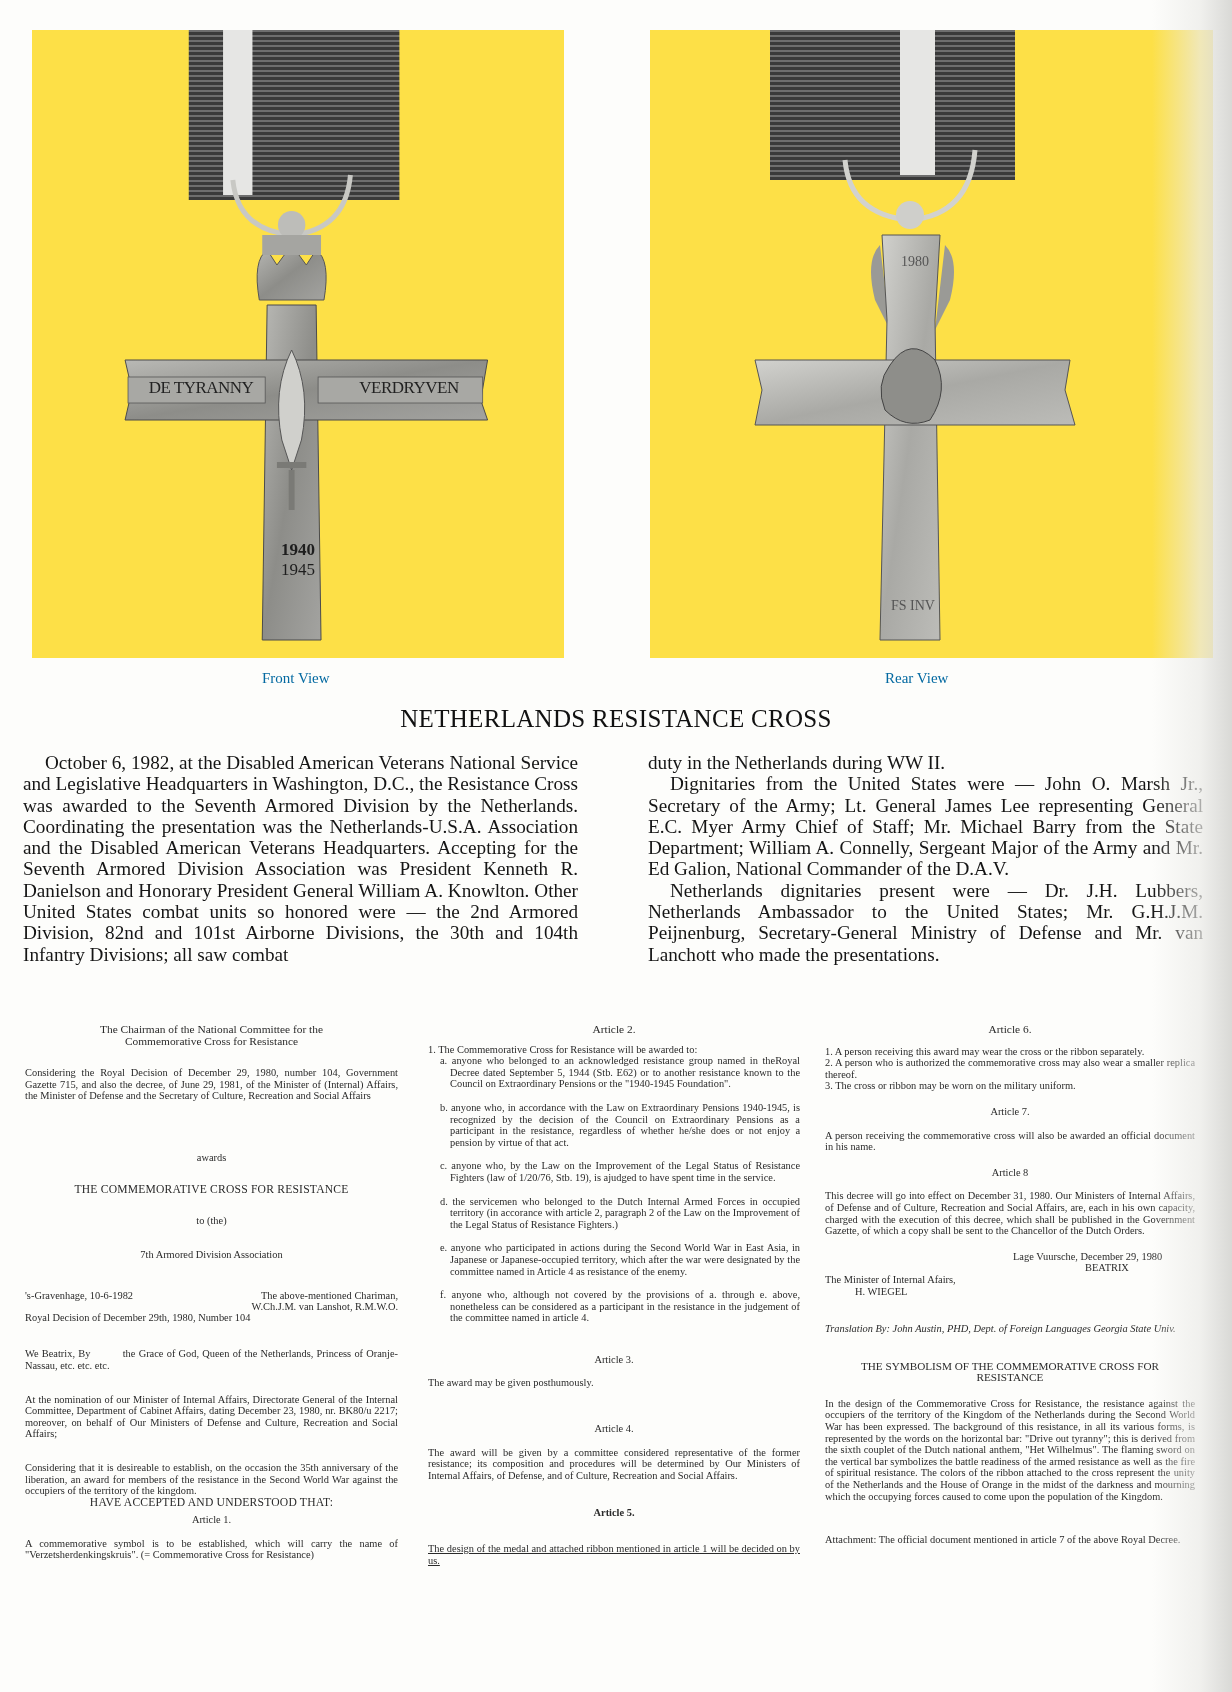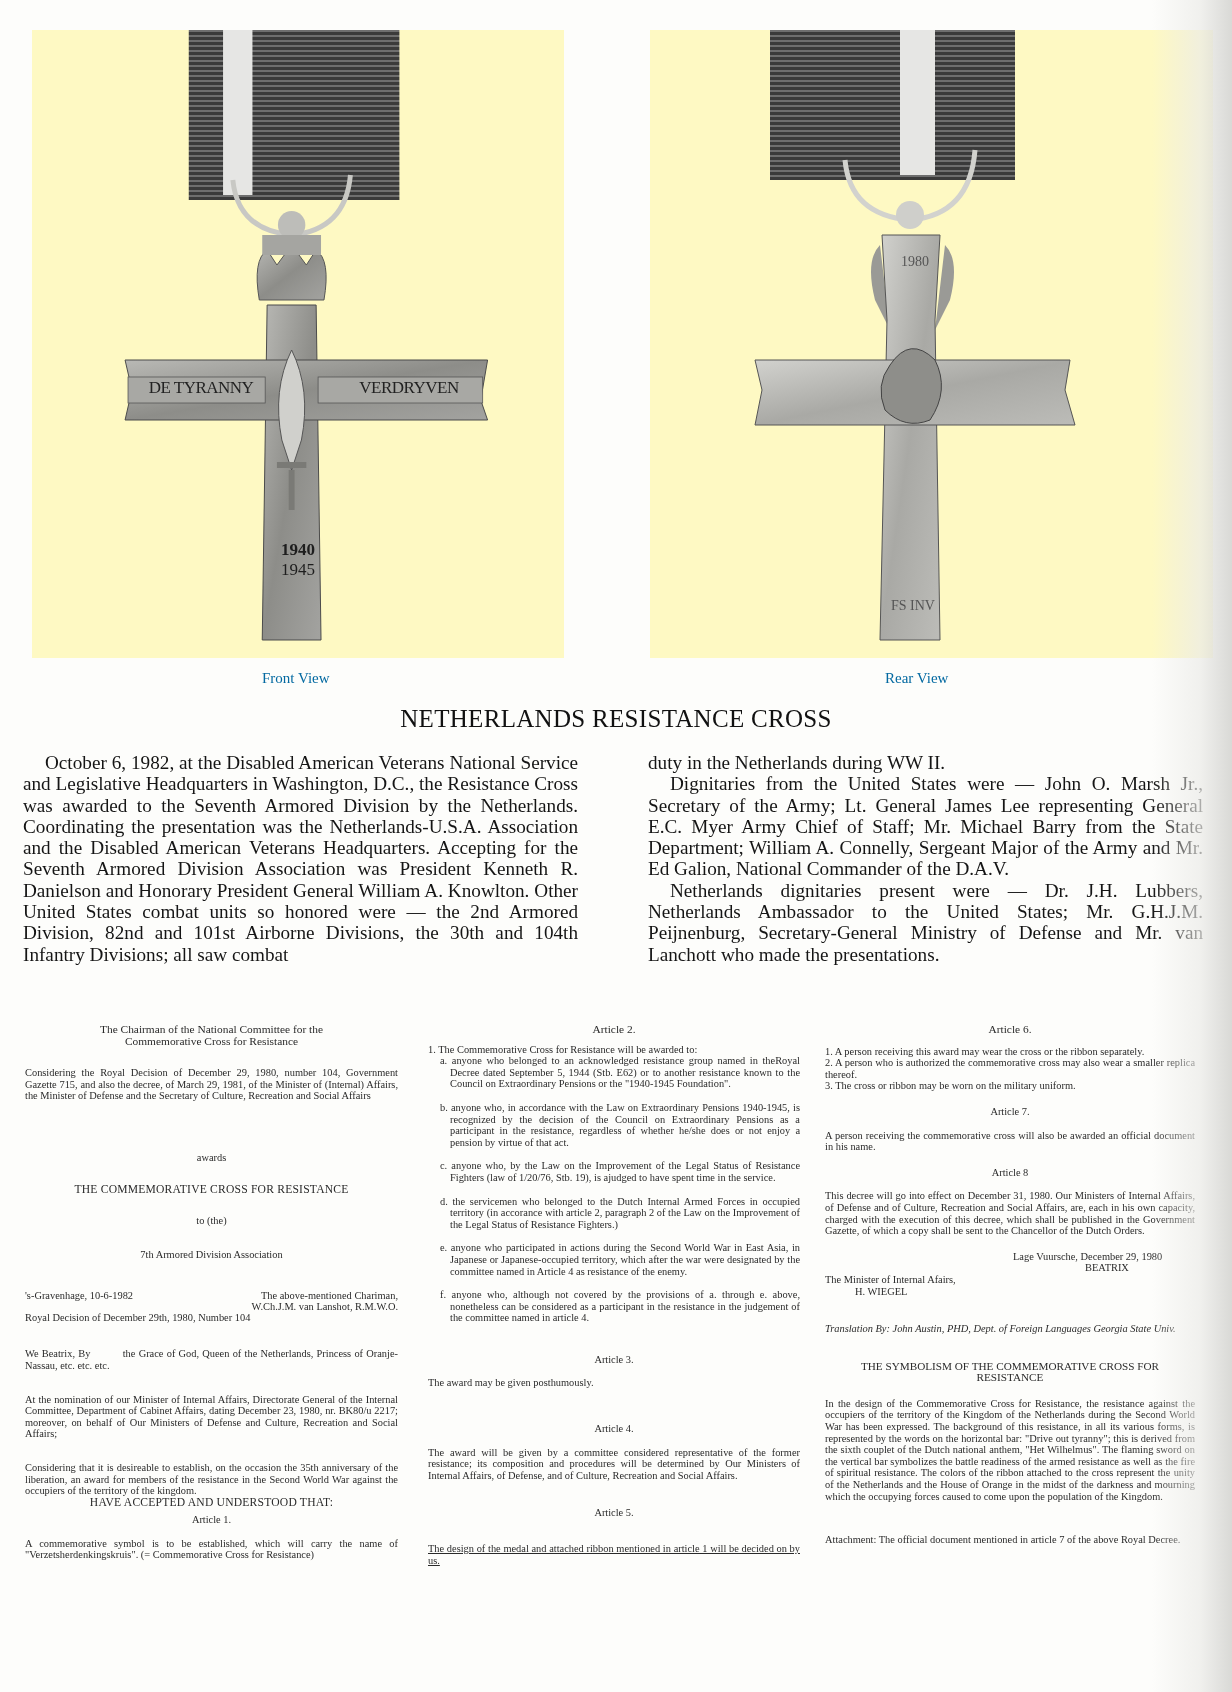--- a/index.html
+++ b/index.html
@@ -1,19 +1,19 @@
 <!DOCTYPE html>
 <html><head>
 <meta charset="utf-8">
 <style>
   * { box-sizing: border-box; margin: 0; padding: 0; }
   html, body { width: 1232px; height: 1692px; background: #fdfdfb; overflow: hidden; }
   body { position: relative; font-family: "Liberation Serif", "DejaVu Serif", serif; color: #1a1a1a; }
 
-  .photo { position: absolute; background: #fef9c3; overflow: hidden; }
+  .photo { position: absolute; background: #fde047; overflow: hidden; }
   .photo svg { width: 100%; height: 100%; display: block; }
   #photo-front { left: 32px; top: 30px; width: 532px; height: 628px; }
   #photo-rear { left: 650px; top: 30px; width: 563px; height: 628px; }
 
   .caption { position: absolute; top: 670px; font-size: 15px; color: #0369a1; }
   #cap-front { left: 262px; }
   #cap-rear { left: 885px; }
 
   #page-title { position: absolute; top: 705px; left: 0; width: 1232px; text-align: center;
     font-size: 25px; letter-spacing: 0.3px; color: #111; }
@@ -116,21 +116,21 @@
   <p class="ind">October 6, 1982, at the Disabled American Veterans National Service and Legislative Headquarters in Washington, D.C., the Resistance Cross was awarded to the Seventh Armored Division by the Netherlands. Coordinating the presentation was the Netherlands-U.S.A. Association and the Disabled American Veterans Headquarters. Accepting for the Seventh Armored Division Association was President Kenneth R. Danielson and Honorary President General William A. Knowlton. Other United States combat units so honored were — the 2nd Armored Division, 82nd and 101st Airborne Divisions, the 30th and 104th Infantry Divisions; all saw combat</p>
 </div>
 <div id="col-right" class="body-col">
   <p>duty in the Netherlands during WW II.</p>
   <p class="ind">Dignitaries from the United States were — John O. Marsh Jr., Secretary of the Army; Lt. General James Lee representing General E.C. Myer Army Chief of Staff; Mr. Michael Barry from the State Department; William A. Connelly, Sergeant Major of the Army and Mr. Ed Galion, National Commander of the D.A.V.</p>
   <p class="ind">Netherlands dignitaries present were — Dr. J.H. Lubbers, Netherlands Ambassador to the United States; Mr. G.H.J.M. Peijnenburg, Secretary-General Ministry of Defense and Mr. van Lanchott who made the presentations.</p>
 </div>
 
 <div id="doc-col-1" class="doc-col">
   <p class="c hd" style="padding:0 60px;">The Chairman of the National Committee for the Commemorative Cross for Resistance</p>
-  <p class="j" style="margin-top:20px;">Considering the Royal Decision of December 29, 1980, number 104, Government Gazette 715, and also the decree, of March 29, 1981, of the Minister of (Internal) Affairs, the Minister of Defense and the Secretary of Culture, Recreation and Social Affairs</p>
+  <p class="j" style="margin-top:20px;">Considering the Royal Decision of December 29, 1980, number 104, Government Gazette 715, and also the decree, of June 29, 1981, of the Minister of (Internal) Affairs, the Minister of Defense and the Secretary of Culture, Recreation and Social Affairs</p>
   <p class="c" style="margin-top:50px;">awards</p>
   <p class="c caps" style="margin-top:20px;">THE COMMEMORATIVE CROSS FOR RESISTANCE</p>
   <p class="c" style="margin-top:20px;">to (the)</p>
   <p class="c" style="margin-top:22px;">7th Armored Division Association</p>
   <div style="margin-top:30px;position:relative;height:36px;">
     <span style="position:absolute;left:0;top:0;">'s-Gravenhage, 10-6-1982</span>
     <span style="position:absolute;right:0;top:0;">The above-mentioned Chariman,</span>
     <span style="position:absolute;right:0;top:11px;">W.Ch.J.M. van Lanshot, R.M.W.O.</span>
     <span style="position:absolute;left:0;right:0;top:22px;">Royal Decision of December 29th, 1980, Number 104</span>
   </div>
@@ -148,21 +148,21 @@
   <p class="sub">a. anyone who belonged to an acknowledged resistance group named in theRoyal Decree dated September 5, 1944 (Stb. E62) or to another resistance known to the Council on Extraordinary Pensions or the "1940-1945 Foundation".</p>
   <p class="sub" style="margin-top:12px;">b. anyone who, in accordance with the Law on Extraordinary Pensions 1940-1945, is recognized by the decision of the Council on Extraordinary Pensions as a participant in the resistance, regardless of whether he/she does or not enjoy a pension by virtue of that act.</p>
   <p class="sub" style="margin-top:12px;">c. anyone who, by the Law on the Improvement of the Legal Status of Resistance Fighters (law of 1/20/76, Stb. 19), is ajudged to have spent time in the service.</p>
   <p class="sub" style="margin-top:12px;">d. the servicemen who belonged to the Dutch Internal Armed Forces in occupied territory (in accorance with article 2, paragraph 2 of the Law on the Improvement of the Legal Status of Resistance Fighters.)</p>
   <p class="sub" style="margin-top:12px;">e. anyone who participated in actions during the Second World War in East Asia, in Japanese or Japanese-occupied territory, which after the war were designated by the committee named in Article 4 as resistance of the enemy.</p>
   <p class="sub" style="margin-top:12px;">f. anyone who, although not covered by the provisions of a. through e. above, nonetheless can be considered as a participant in the resistance in the judgement of the committee named in article 4.</p>
   <p class="c" style="margin-top:30px;">Article 3.</p>
   <p style="margin-top:12px;">The award may be given posthumously.</p>
   <p class="c" style="margin-top:34px;">Article 4.</p>
   <p class="j" style="margin-top:12px;">The award will be given by a committee considered representative of the former resistance; its composition and procedures will be determined by Our Ministers of Internal Affairs, of Defense, and of Culture, Recreation and Social Affairs.</p>
-  <p class="c" style="margin-top:26px;">Article 5.</p>
+  <p class="c" style="margin-top:26px;font-weight:bold;">Article 5.</p>
   <p class="j" style="margin-top:24px;text-decoration:underline;">The design of the medal and attached ribbon mentioned in article 1 will be decided on by us.</p>
 </div>
 
 <div id="doc-col-3" class="doc-col">
   <p class="c hd">Article 6.</p>
   <p class="j" style="margin-top:10px;">1. A person receiving this award may wear the cross or the ribbon separately.</p>
   <p class="j">2. A person who is authorized the commemorative cross may also wear a smaller replica thereof.</p>
   <p class="j">3. The cross or ribbon may be worn on the military uniform.</p>
   <p class="c" style="margin-top:14px;">Article 7.</p>
   <p class="j" style="margin-top:12px;">A person receiving the commemorative cross will also be awarded an official document in his name.</p>

